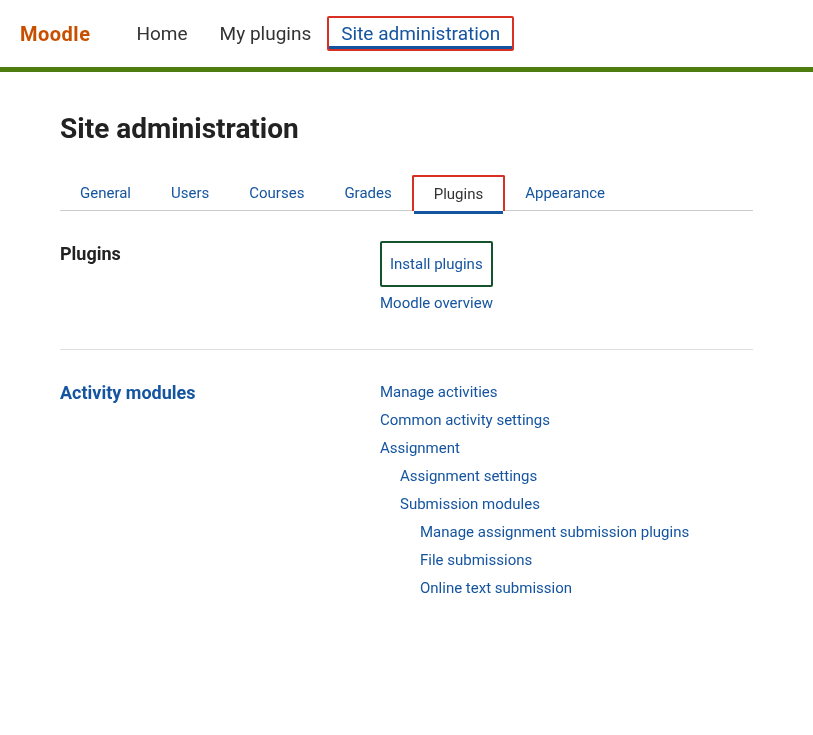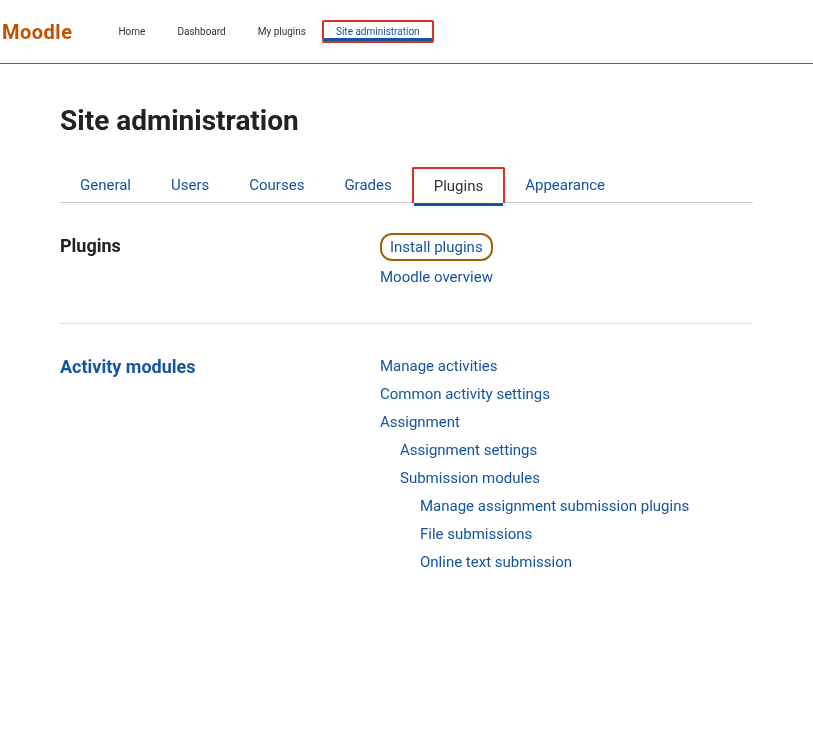--- a/index.html
+++ b/index.html
@@ -13,44 +13,44 @@
       color: #333;
       font-size: 15px;
       width: 813px;
       min-height: 735px;
     }
 
     
     .top-nav {
       display: flex;
       align-items: center;
-      padding: 0 2px;
-      height: 64px;
-      border-bottom: 1px solid #4d7c0f;
+      padding: 0 20px;
+      height: 72px;
+      border-bottom: 5px solid #4d7c0f;
     }
     .nav-brand {
       font-size: 20px;
       font-weight: 700;
       color: #c75000;
       margin-right: 30px;
       letter-spacing: 0.5px;
     }
     .nav-links {
       display: flex;
       gap: 0;
       align-items: center;
     }
     .nav-link {
       padding: 0 16px;
       height: 56px;
       display: flex;
       align-items: center;
       text-decoration: none;
       color: #333;
-      font-size: 10px;
+      font-size: 19px;
       position: relative;
       cursor: pointer;
     }
     .nav-link.active {
       border: 2px solid #d93025;
       border-radius: 2px;
       height: auto;
       padding: 4px 12px;
     }
     .nav-link.active-underline {
@@ -136,40 +136,39 @@
     }
     .section-links a {
       display: block;
       color: #1555a0;
       text-decoration: none;
       font-size: 15px;
       margin-bottom: 4px;
       line-height: 1.6;
     }
     .section-links a.highlighted {
-      border: 2px solid #a16207;
+      border: 2px solid #14532d;
       display: inline-block;
-      padding: 0 8px;
-      border-radius: 12px;
+      padding: 9px 8px;
+      border-radius: 2px;
     }
     .indent-1 {
       padding-left: 20px;
     }
     .indent-2 {
       padding-left: 40px;
     }
   </style>
 </head>
 <body>
 
 <nav class="top-nav">
   <div class="nav-brand">Moodle</div>
   <div class="nav-links">
     <a class="nav-link">Home</a>
-    <a class="nav-link">Dashboard</a>
     <a class="nav-link">My plugins</a>
     <a class="nav-link active active-underline">Site administration</a>
   </div>
 </nav>
 
 <div class="main-content">
 
   <h1 class="page-title">Site administration</h1>
 
   <div class="section-tabs">

